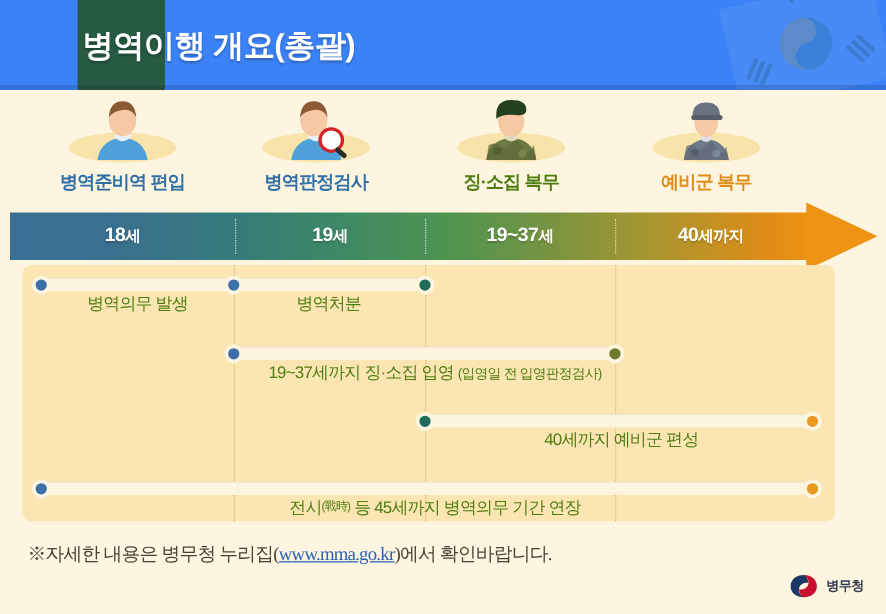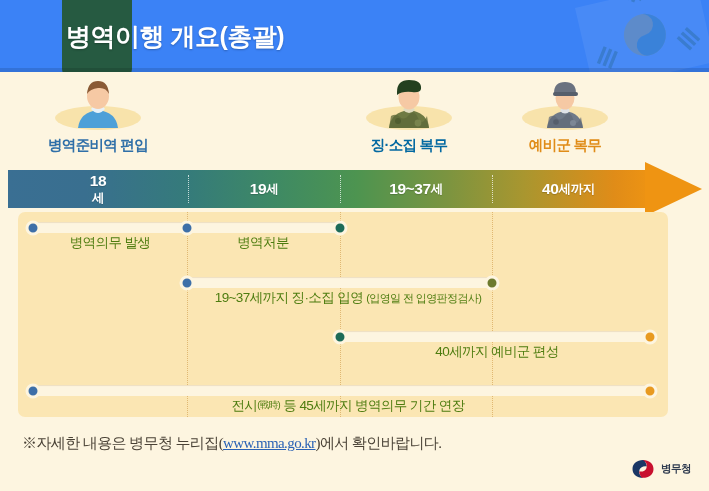--- a/index.html
+++ b/index.html
@@ -205,35 +205,49 @@
       <svg class="fig" viewBox="0 0 66 52">
         <path d="M13 52 q2-16 20-18 q18 2 20 18 z" fill="#4da0d8"></path>
         <path d="M26 33 q7 8 14 0 l-4 -5 h-6 z" fill="#e8f2f8"></path>
         <ellipse cx="33" cy="20" rx="11" ry="13" fill="#f6c9a4"></ellipse>
         <path d="M22 18 q1-13 11-13 q10 0 11 13 q-3-7-11-6 q-8 1-11 6 z" fill="#8a5a35"></path>
       </svg>
     </div>
     <div class="plabel" style="color: rgb(47, 111, 168);">병역준비역 편입</div>
   </div>
 
+  <div class="persona" id="persona-1" style="left: 177px;">
+    <div class="art">
+      <div class="shadow-ellipse"></div>
+      <svg class="fig" viewBox="0 0 66 52">
+        <path d="M13 52 q2-16 20-18 q18 2 20 18 z" fill="#4da0d8"></path>
+        <path d="M26 33 q7 8 14 0 l-4 -5 h-6 z" fill="#e8f2f8"></path>
+        <ellipse cx="31" cy="20" rx="11" ry="13" fill="#f6c9a4"></ellipse>
+        <path d="M20 18 q1-13 11-13 q10 0 11 13 q-3-7-11-6 q-8 1-11 6 z" fill="#8a5a35"></path>
+        <circle cx="45" cy="36" r="9" fill="#fdfdfd" stroke="#d1232a" stroke-width="2.6"></circle>
+        <rect x="50" y="41" width="11" height="4" rx="2" fill="#2b2b2b" transform="rotate(42 50 41)"></rect>
+      </svg>
+    </div>
+    <div class="plabel" style="color: rgb(47, 111, 168);">병역판정검사</div>
+  </div>
 
   <div class="persona" id="persona-2" style="left: 333px;">
     <div class="art">
       <div class="shadow-ellipse"></div>
       <svg class="fig" viewBox="0 0 66 52">
         <path d="M13 52 q2-16 20-18 q18 2 20 18 z" fill="#6e7a43"></path>
         <path d="M15 40 q5-3 9 1 t9-2 t9 3 t9-2 l2 12 h-40 z" fill="#5d6a38" opacity=".75"></path>
         <circle cx="22" cy="45" r="3" fill="#4c5a2e" opacity=".8"></circle>
         <circle cx="42" cy="47" r="3.4" fill="#7e8a52" opacity=".8"></circle>
         <path d="M27 34 q6 6 12 0 l-3 -4 h-6 z" fill="#e0dcc0"></path>
         <ellipse cx="33" cy="21" rx="10.5" ry="12.5" fill="#f6c9a4"></ellipse>
         <path d="M21 16 q0-12 12-12 q13 0 12 9 q-1 4 -9 3 q-10 -1 -15 3 z" fill="#23401f"></path>
       </svg>
     </div>
-    <div class="plabel" style="color: #0369a1;">징·소집 복무</div>
+    <div class="plabel" style="color: #4d7c0f;">징·소집 복무</div>
   </div>
 
   <div class="persona" id="persona-3" style="left: 489px;">
     <div class="art">
       <div class="shadow-ellipse"></div>
       <svg class="fig" viewBox="0 0 66 52">
         <path d="M15 52 q2-15 18-17 q16 2 18 17 z" fill="#6f7a88"></path>
         <path d="M17 41 q5-3 8 1 t8-2 t8 3 t8-2 l2 11 h-36 z" fill="#5f6a78" opacity=".7"></path>
         <circle cx="24" cy="46" r="2.8" fill="#525c68" opacity=".85"></circle>
         <circle cx="41" cy="47" r="3" fill="#828d9b" opacity=".8"></circle>
@@ -244,21 +258,21 @@
       </svg>
     </div>
     <div class="plabel" style="color: rgb(224, 140, 24);">예비군 복무</div>
   </div>
 
   <div class="agebar-wrap">
     <div class="agebar-body"></div>
     <div class="arrowhead"></div>
   </div>
   <div id="age-segments">
-      <div class="age-seg" style="left: 8px; width: 180px; top: 170px; position: absolute; flex-direction: column;">
+      <div class="age-seg" style="left: 8px; width: 180px; top: 170px; position: absolute;">
         <span>18</span>
         <span class="suffix">세</span>
       </div>
       <div class="age-seg" style="left: 188px; width: 152px; top: 170px; position: absolute;">
         <span>19</span>
         <span class="suffix">세</span>
       </div>
       <div class="age-seg" style="left: 340px; width: 152px; top: 170px; position: absolute;">
         <span>19~37</span>
         <span class="suffix">세</span>

